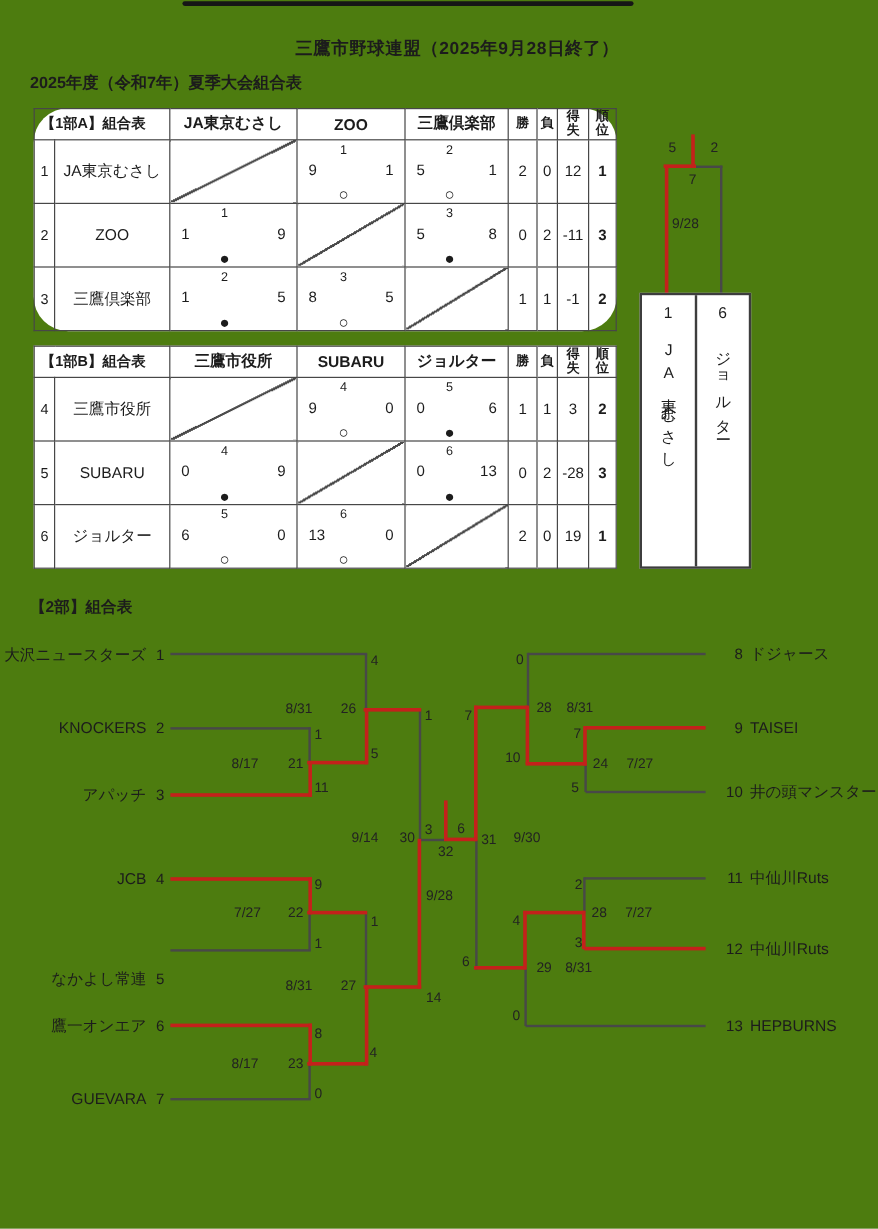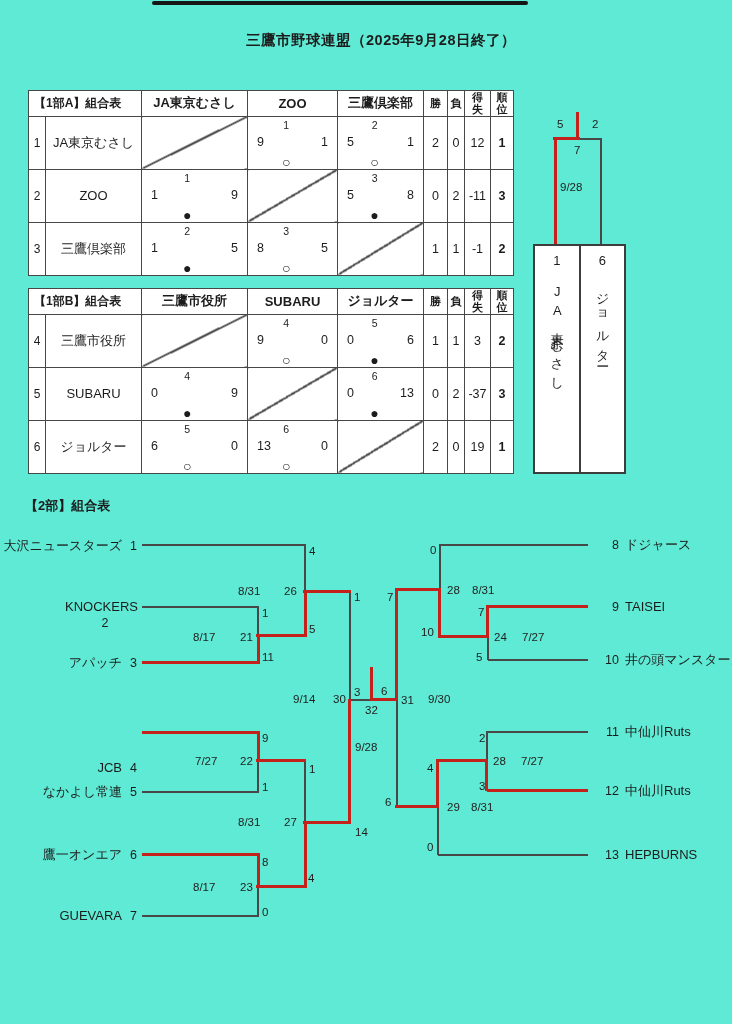--- a/index.html
+++ b/index.html
@@ -1,16 +1,16 @@
 <!DOCTYPE html>
 <html><head>
 <meta charset="utf-8">
 <style>
   html,body{margin:0;padding:0;background:#e8e8e8;}
-  .page{position:relative;width:732px;height:1024px;background:#5eead4;overflow:hidden;
+  .page{position:relative;width:732px;height:1024px;background:#4d7c0f;overflow:hidden;
         font-family:"Liberation Sans","DejaVu Sans",sans-serif;color:#1c1c1c;margin:0 auto;}
   .streak{position:absolute;left:152px;top:1px;width:376px;height:4px;background:#161616;border-radius:2px;}
   .title{position:absolute;left:246px;top:31px;font-size:14.5px;font-weight:bold;letter-spacing:.5px;white-space:nowrap;}
   .subtitle{position:absolute;left:25px;top:60px;font-size:13.5px;font-weight:bold;white-space:nowrap;}
   .sec2{position:absolute;left:25px;top:497px;font-size:13px;font-weight:bold;white-space:nowrap;}
 
   
   .rr{position:absolute;border-collapse:collapse;table-layout:fixed;width:485px;background:#fff;}
   .rr td{border:1px solid #474747;padding:0;text-align:center;vertical-align:middle;font-size:12.5px;overflow:hidden;}
   .rr tr.hd td{height:24px;}
@@ -52,22 +52,23 @@
   .fcell.rgt{border-left:2px solid #3d3d3d;}
   .fno{font-size:13px;}
   .fname{writing-mode:vertical-rl;text-orientation:upright;font-size:13px;letter-spacing:4px;margin-top:16px;}
 </style>
 </head>
 <body>
 
 <div class="page">
   <div class="streak"></div>
   <div class="title">三鷹市野球連盟（2025年9月28日終了）</div>
-
-  <table class="rr" style="left:28px;top:90px;">
+  <div class="subtitle">2025年度（令和7年）夏季大会組合表</div>
+
+  <table class="rr" style="left:28px;top:90px;border-radius:29px;">
     <colgroup>
         <col style="width:17px">
         <col style="width:96px">
         <col style="width:106px">
         <col style="width:90px">
         <col style="width:86px">
         <col style="width:24px">
         <col style="width:17px">
         <col style="width:26px">
         <col style="width:23px">
@@ -224,21 +225,21 @@
       <td>
             <div class="cw">
               <span class="g">6</span>
               <span class="ls">0</span>
               <span class="rs">13</span>
               <span class="mk">●</span>
             </div>
           </td>
       <td class="wl">0</td>
       <td>2</td>
-      <td>-37</td>
+      <td>-28</td>
       <td class="rk">3</td>
     </tr>
     <tr class="bd">
       <td class="no">6</td>
       <td class="tm">ジョルター</td>
       <td>
             <div class="cw">
               <span class="g">5</span>
               <span class="ls">6</span>
               <span class="rs">0</span>
@@ -281,33 +282,33 @@
       <div class="fname">ジョルター</div>
     </div>
   </div>
 
   <div class="sec2">【2部】組合表</div>
 
   <div class="tlab tleft" style="top:538px;">
       <span>大沢ニュースターズ</span>
       <span class="num">1</span>
     </div>
-  <div class="tlab tleft" style="top:599px;flex-direction:column;">
+  <div class="tlab tleft" style="top:599px;">
       <span>KNOCKERS</span>
       <span class="num">2</span>
     </div>
   <div class="tlab tleft" style="top:655px;">
       <span>アパッチ</span>
       <span class="num">3</span>
     </div>
-  <div class="tlab tleft" style="top:760px;">
+  <div class="tlab tleft" style="top:725px;">
       <span>JCB</span>
       <span class="num">4</span>
     </div>
-  <div class="tlab tleft" style="top:784px;">
+  <div class="tlab tleft" style="top:808px;">
       <span>なかよし常連</span>
       <span class="num">5</span>
     </div>
   <div class="tlab tleft" style="top:847px;">
       <span>鷹一オンエア</span>
       <span class="num">6</span>
     </div>
   <div class="tlab tleft" style="top:908px;">
       <span>GUEVARA</span>
       <span class="num">7</span>

